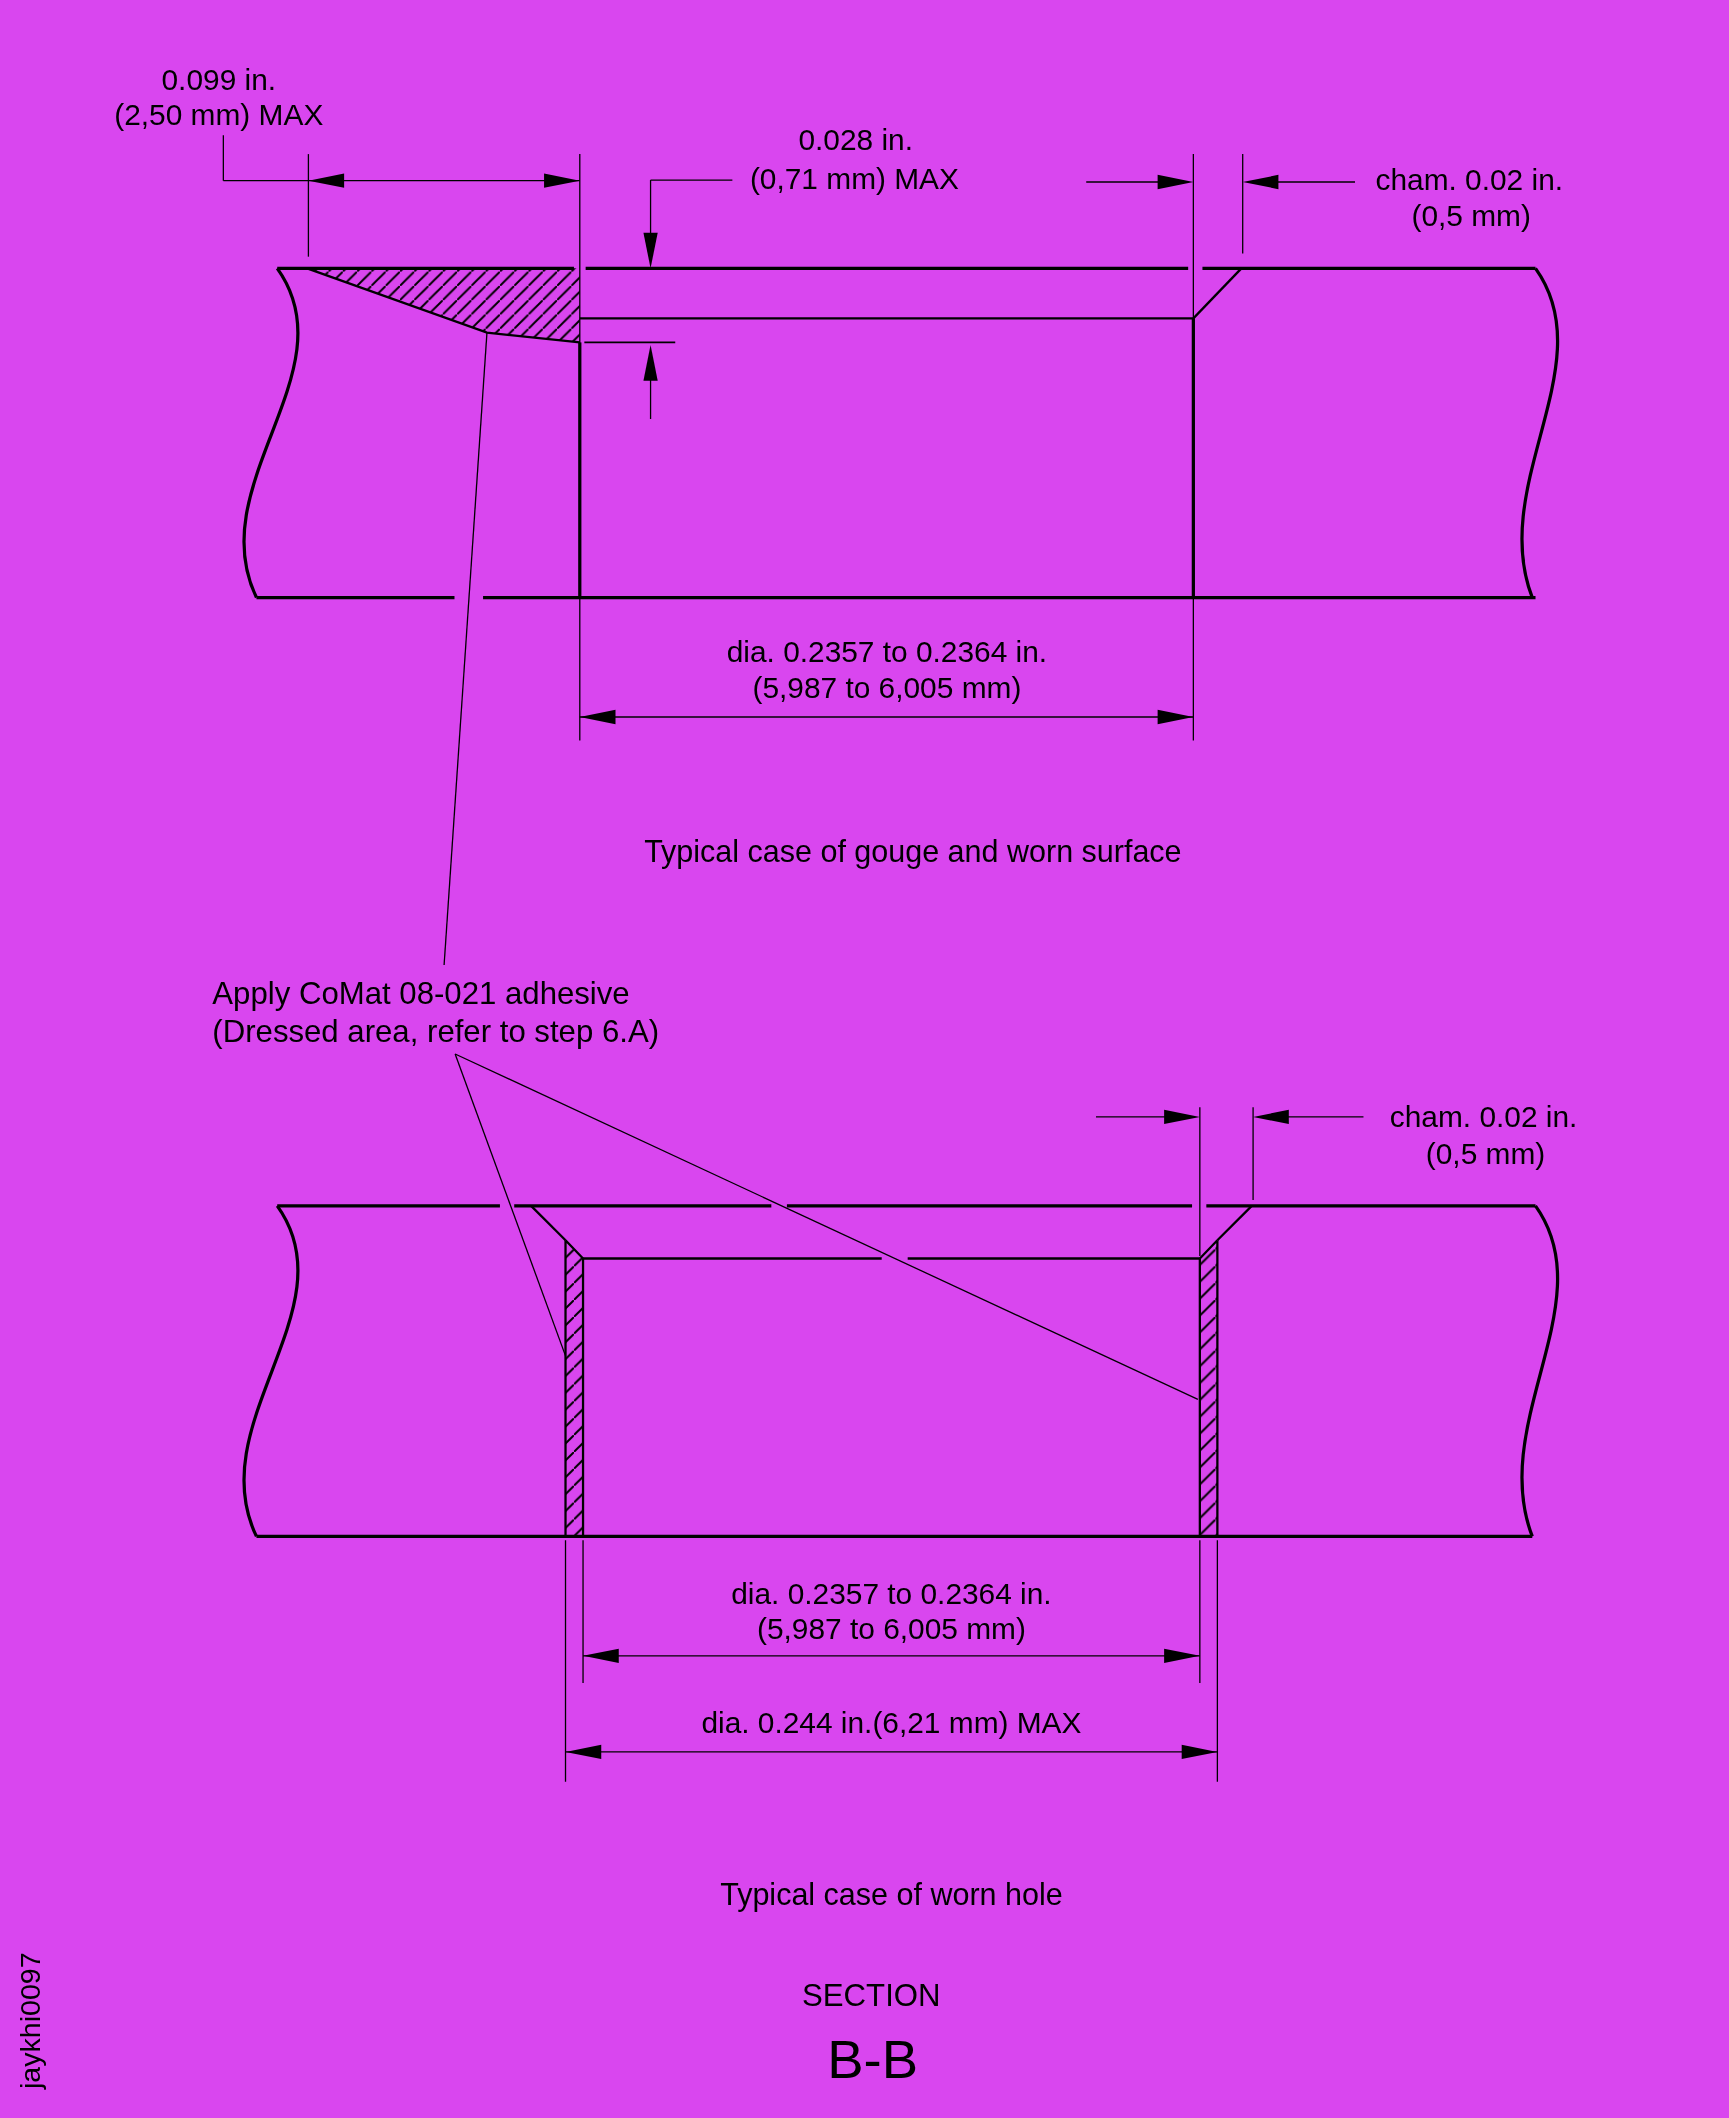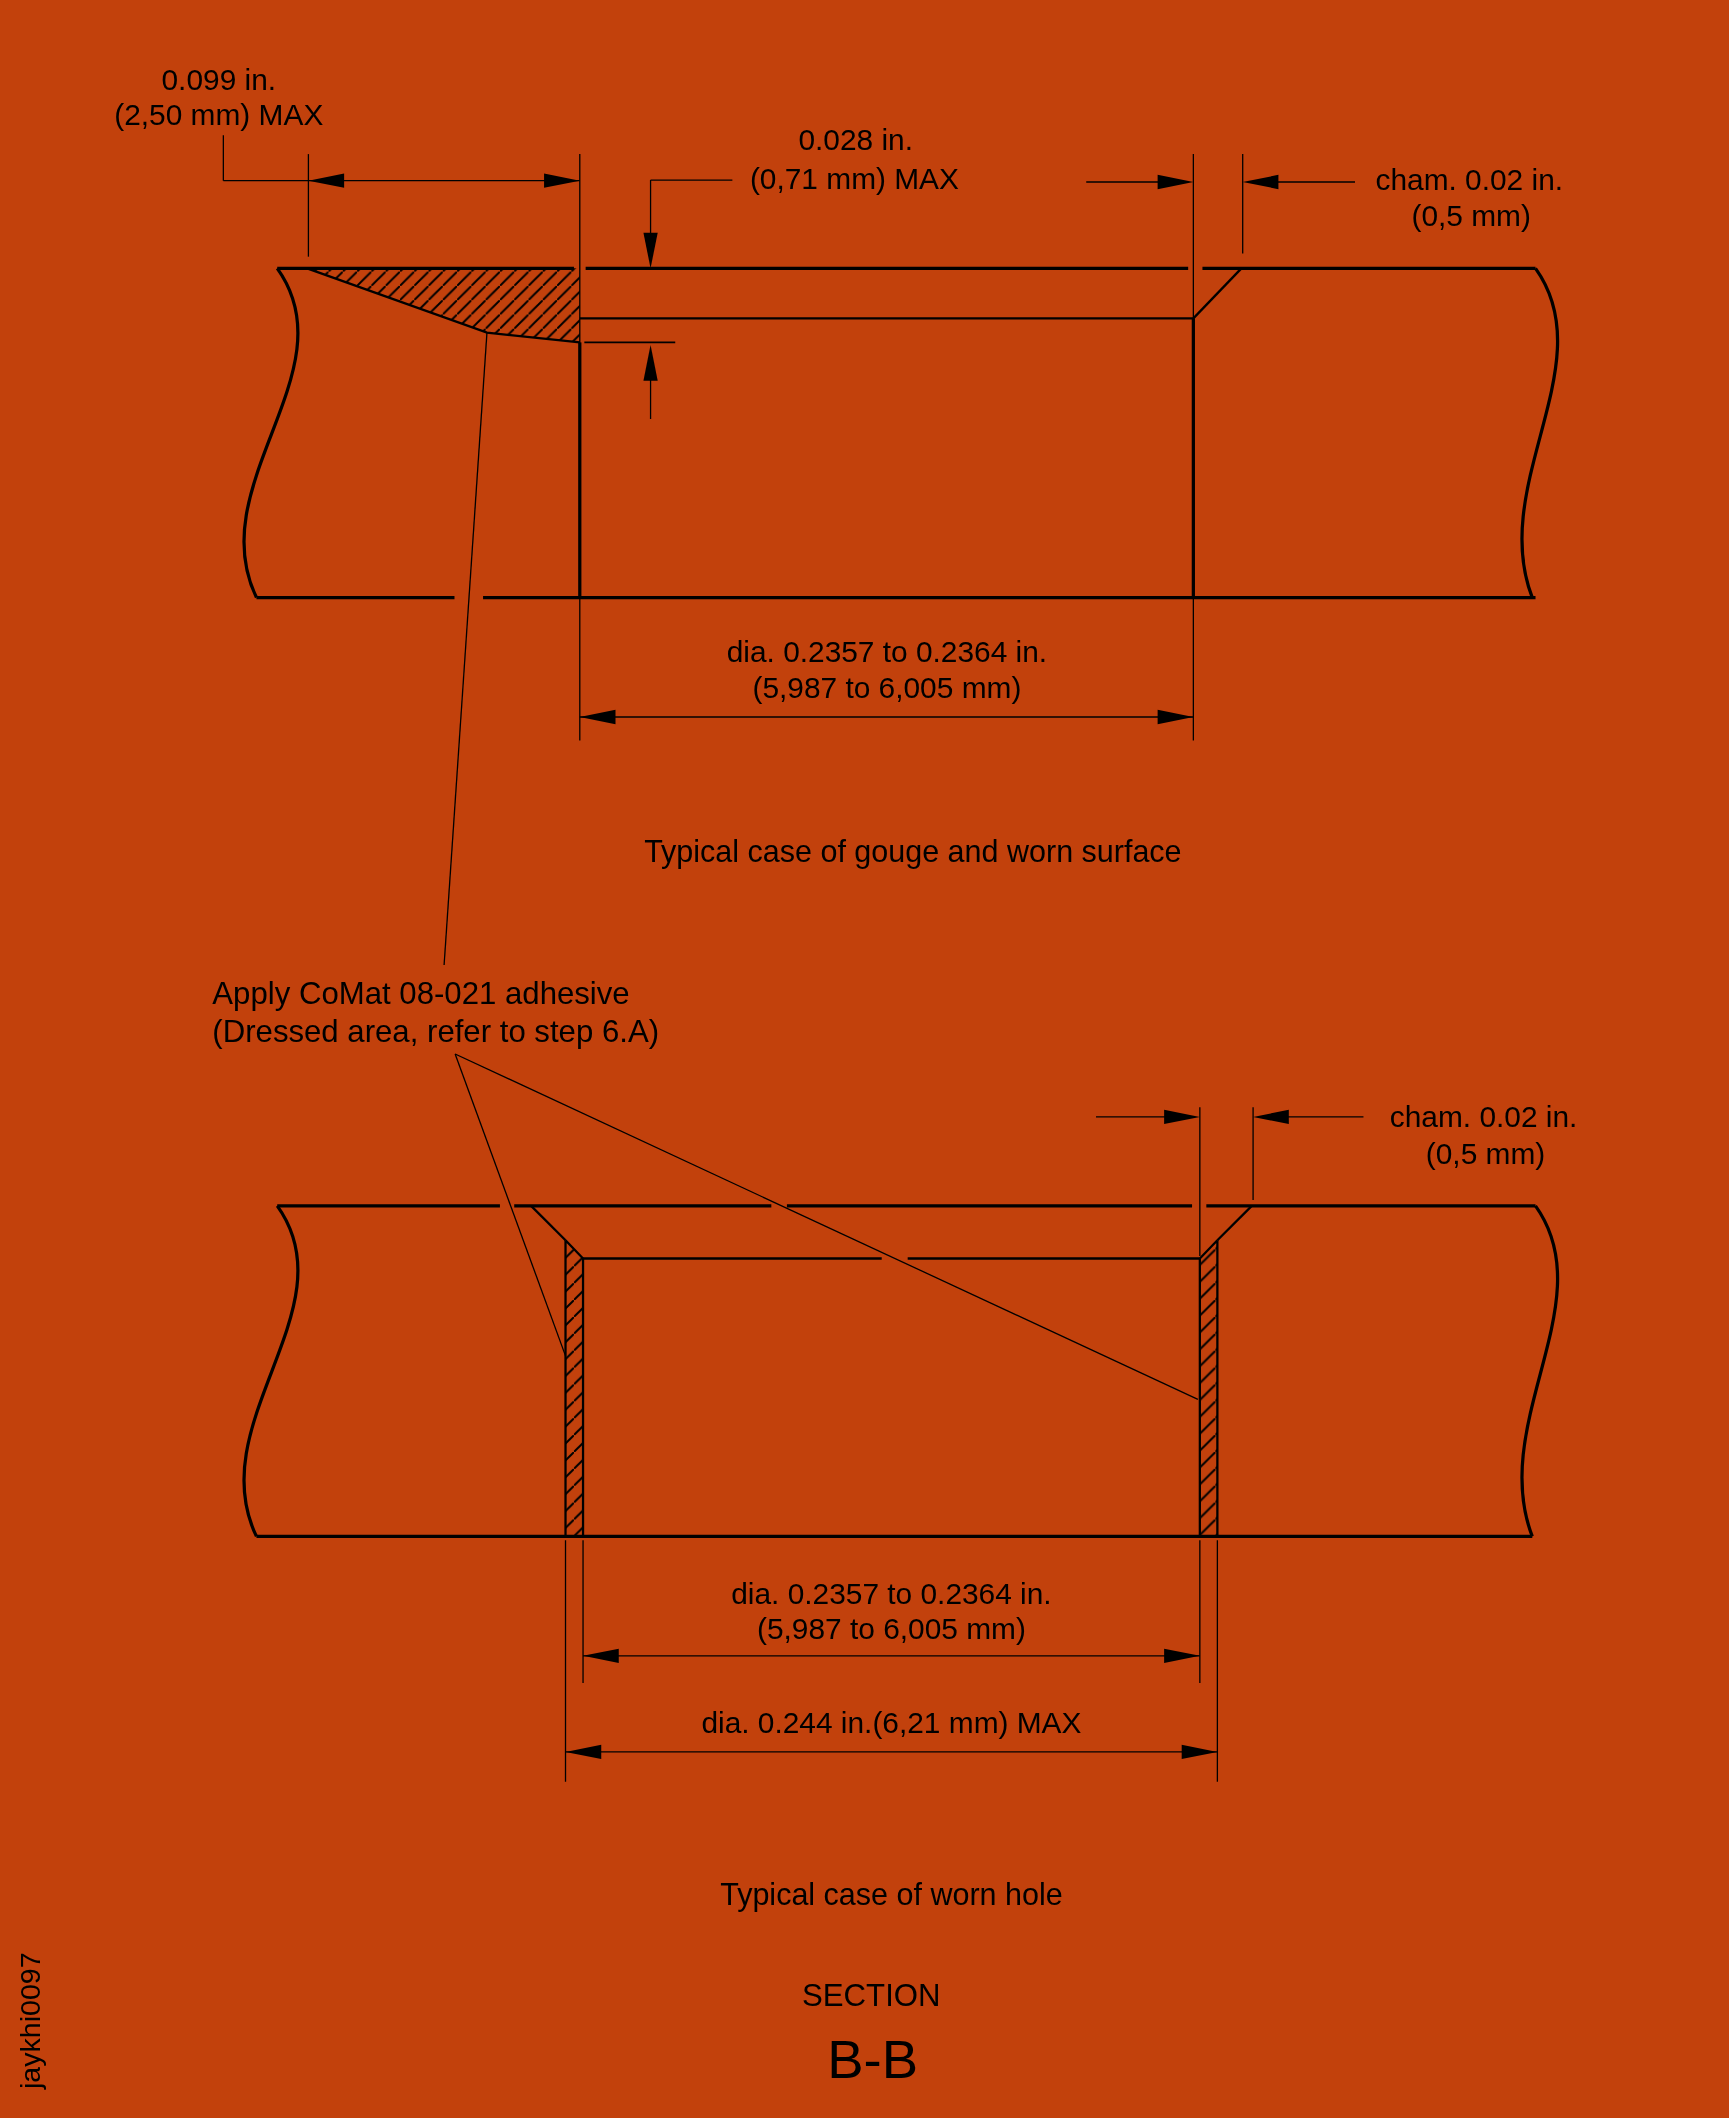--- a/index.html
+++ b/index.html
@@ -1,16 +1,16 @@
 <!DOCTYPE html>
 <html style="font-size:10.4px"><head>
 <meta charset="utf-8">
 <style>
   html,body{margin:0;padding:0;background:#ffffff;}
-  .page{width:1729px;height:2119px;position:relative;background:#c2410c;}
+  .page{width:1729px;height:2119px;position:relative;background:#d946ef;}
   svg{display:block;}
   text{font-family:"Liberation Sans","DejaVu Sans",sans-serif;fill:#000;}
   .lbl{font-size:46px;}
   .note{font-size:48px;}
   .cap{font-size:47px;}
   .sec{font-size:48px;}
   .secbig{font-size:84px;}
   .wm{font-size:44px;}
   .obj{stroke:#000;stroke-width:5;fill:none;}
   .obj2{stroke:#000;stroke-width:3.5;fill:none;}

